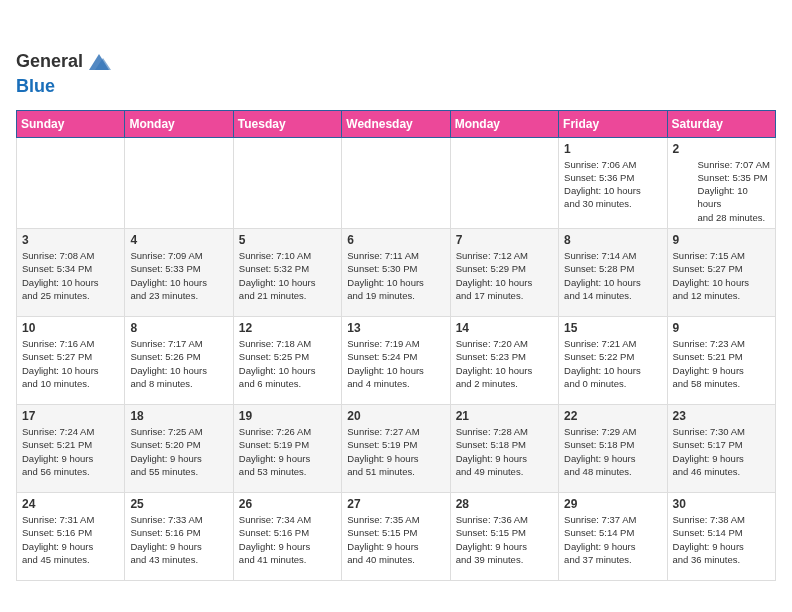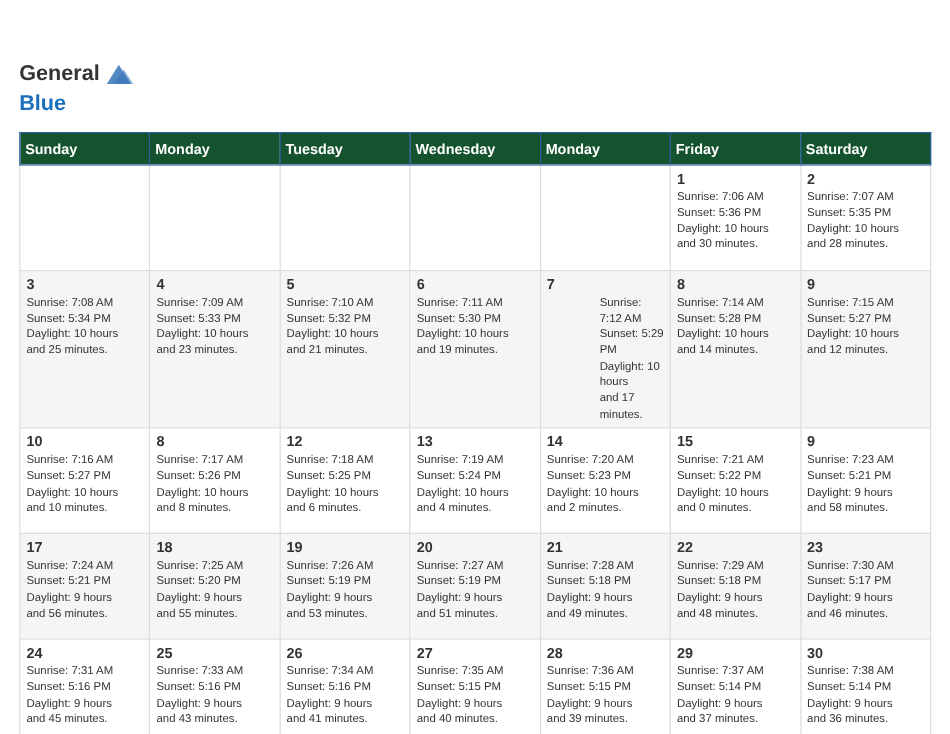--- a/index.html
+++ b/index.html
@@ -44,21 +44,21 @@
     .location {
       font-size: 16px;
       color: #333;
     }
     .calendar {
       width: 100%;
       border-collapse: collapse;
       border: 1px solid #ccc;
     }
     .calendar th {
-      background: #14532d;
+      background: #ec4899;
       color: #fff;
       font-size: 12px;
       font-weight: bold;
       padding: 6px 4px;
       text-align: left;
       border: 1px solid #2a5f9e;
     }
     .calendar td {
       width: 14.28%;
       vertical-align: top;
@@ -135,21 +135,21 @@
         <td class="empty-cell"></td>
         <td>
           <div class="day-num">1</div>
           <div class="day-info" style="white-space: pre-line;">Sunrise: 7:06 AM
 Sunset: 5:36 PM
 Daylight: 10 hours
 and 30 minutes.</div>
         </td>
         <td>
           <div class="day-num">2</div>
-          <div class="day-info" style="white-space: pre-line;">Sunrise: 7:07 AM
+          <div class="day-info" style="white-space: pre-line; margin-left: 25px;">Sunrise: 7:07 AM
 Sunset: 5:35 PM
 Daylight: 10 hours
 and 28 minutes.</div>
         </td>
       </tr>
       <tr class="row-even">
         <td>
           <div class="day-num">3</div>
           <div class="day-info" style="white-space: pre-line;">Sunrise: 7:08 AM
 Sunset: 5:34 PM
@@ -172,21 +172,21 @@
         </td>
         <td>
           <div class="day-num">6</div>
           <div class="day-info" style="white-space: pre-line;">Sunrise: 7:11 AM
 Sunset: 5:30 PM
 Daylight: 10 hours
 and 19 minutes.</div>
         </td>
         <td>
           <div class="day-num">7</div>
-          <div class="day-info" style="white-space: pre-line; margin-left: 44px;">Sunrise: 7:12 AM
+          <div class="day-info" style="white-space: pre-line;">Sunrise: 7:12 AM
 Sunset: 5:29 PM
 Daylight: 10 hours
 and 17 minutes.</div>
         </td>
         <td>
           <div class="day-num">8</div>
           <div class="day-info" style="white-space: pre-line;">Sunrise: 7:14 AM
 Sunset: 5:28 PM
 Daylight: 10 hours
 and 14 minutes.</div>

